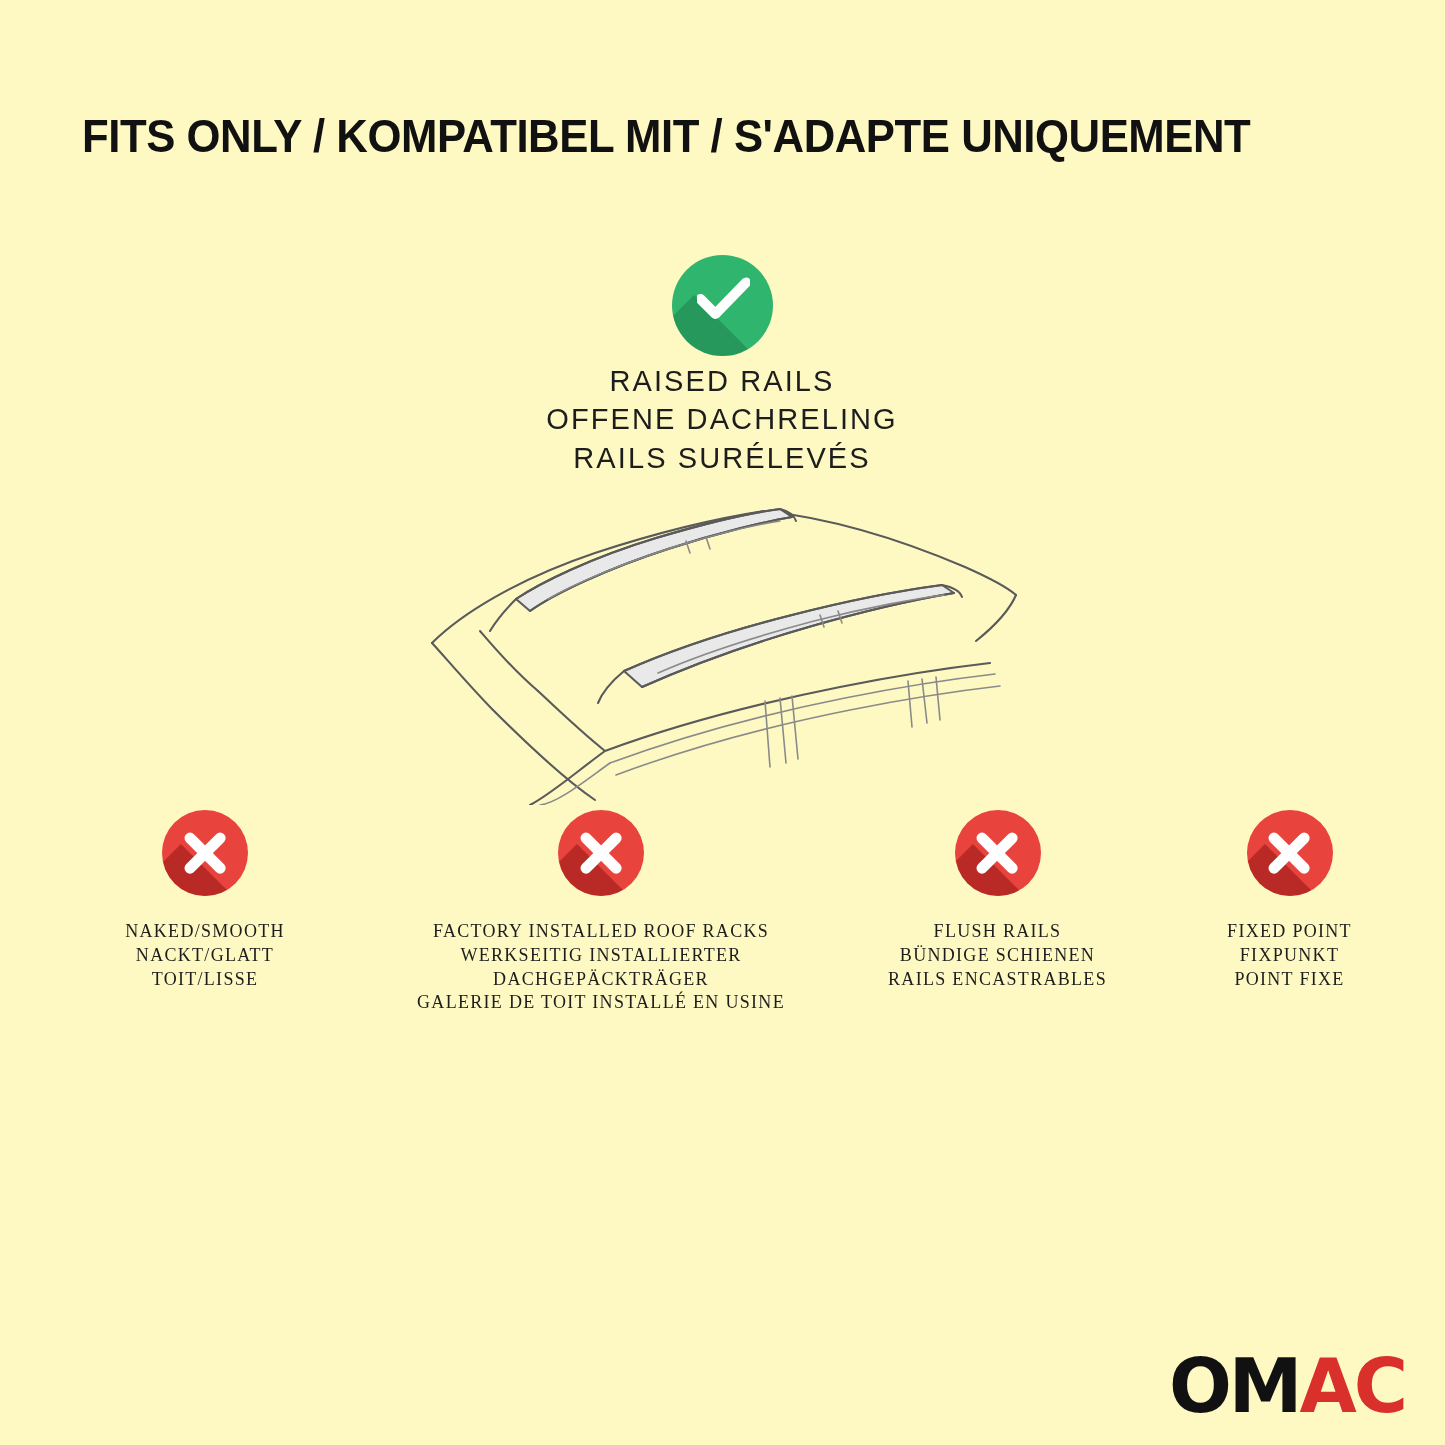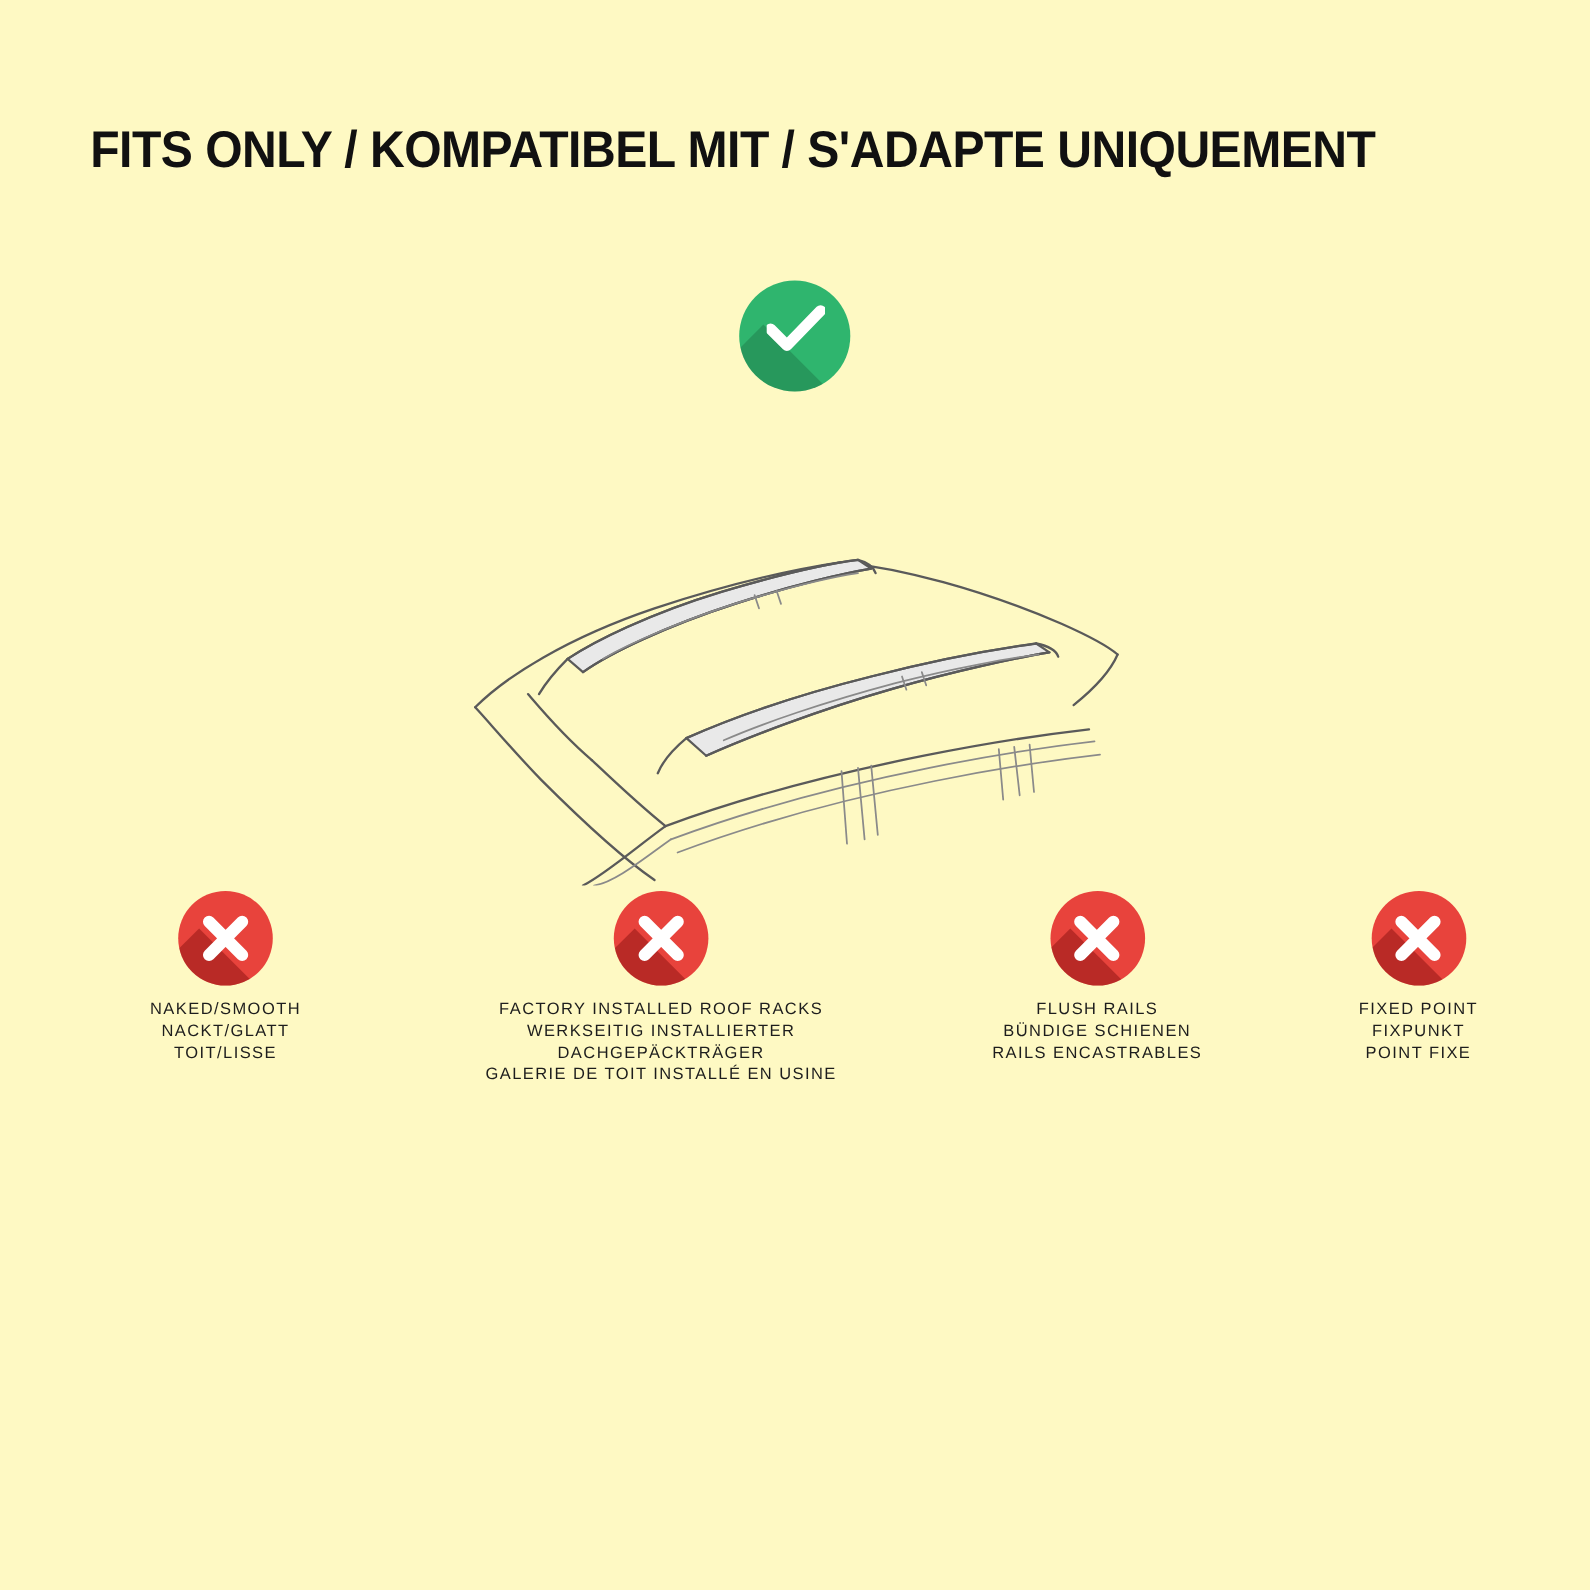--- a/index.html
+++ b/index.html
@@ -88,24 +88,25 @@
 
   
   .col{position:absolute;top:810px;}
   .col .badge{
     position:absolute;
     width:86px;height:86px;
     left:50%;margin-left:-43px;top:0;
   }
   .col .sub{
     position:absolute;
-    top:98px; left:0; width:100%;
-    font-size:15px;
+    top:110px; left:0; width:100%;
+    font-size:18px;
     letter-spacing:1.3px;
     line-height:1.32;
+    font-family:Liberation Serif, serif;
   }
 
   #col1{left:55px;width:300px;}
   #col2{left:370px;width:462px;}
   #col3{left:845px;width:305px;}
   #col4{left:1152px;width:275px;}
 
   
   .logo{
     position:absolute;
@@ -134,20 +135,23 @@
     <div class="badge-circle green">
       <div class="badge-shadow"></div>
     </div>
     <div class="tick">
       <svg viewBox="0 0 60 46" preserveAspectRatio="xMidYMid meet">
         <path d="M4 24 L21 41 L56 5" fill="none" stroke="#ffffff" stroke-width="11.5" stroke-linecap="round" stroke-linejoin="round"></path>
       </svg>
     </div>
   </div>
 
+  <div class="lbl main-label">RAISED RAILS
+OFFENE DACHRELING
+RAILS SURÉLEVÉS</div>
 
   <div class="main-car">
     <svg viewBox="0 0 600 310" preserveAspectRatio="xMidYMid meet">
 
       <path class="stroke" d="M12 148 C40 120 95 85 175 58 C245 35 305 22 345 16"></path>
       <path class="stroke" d="M345 16 C400 22 470 40 545 72 C572 84 588 93 596 100"></path>
       <path class="stroke" d="M12 148 C25 162 45 186 72 214 C110 252 150 288 175 305"></path>
       <path class="stroke" d="M596 100 C590 114 576 130 556 146"></path>
 
       <path class="stroke" d="M60 136 C72 150 92 174 118 196"></path>
@@ -254,14 +258,17 @@
           <path d="M9 9 L39 39 M39 9 L9 39" fill="none" stroke="#ffffff" stroke-width="11" stroke-linecap="round"></path>
         </svg>
       </div>
     </div>
     <div class="lbl sub">FIXED POINT
 FIXPUNKT
 POINT FIXE</div>
 
   </div>
 
+  <div class="logo">
+    <span class="om">OM</span><span class="ac">AC</span>
+  </div>
 
 </div>
 
 </body></html>

